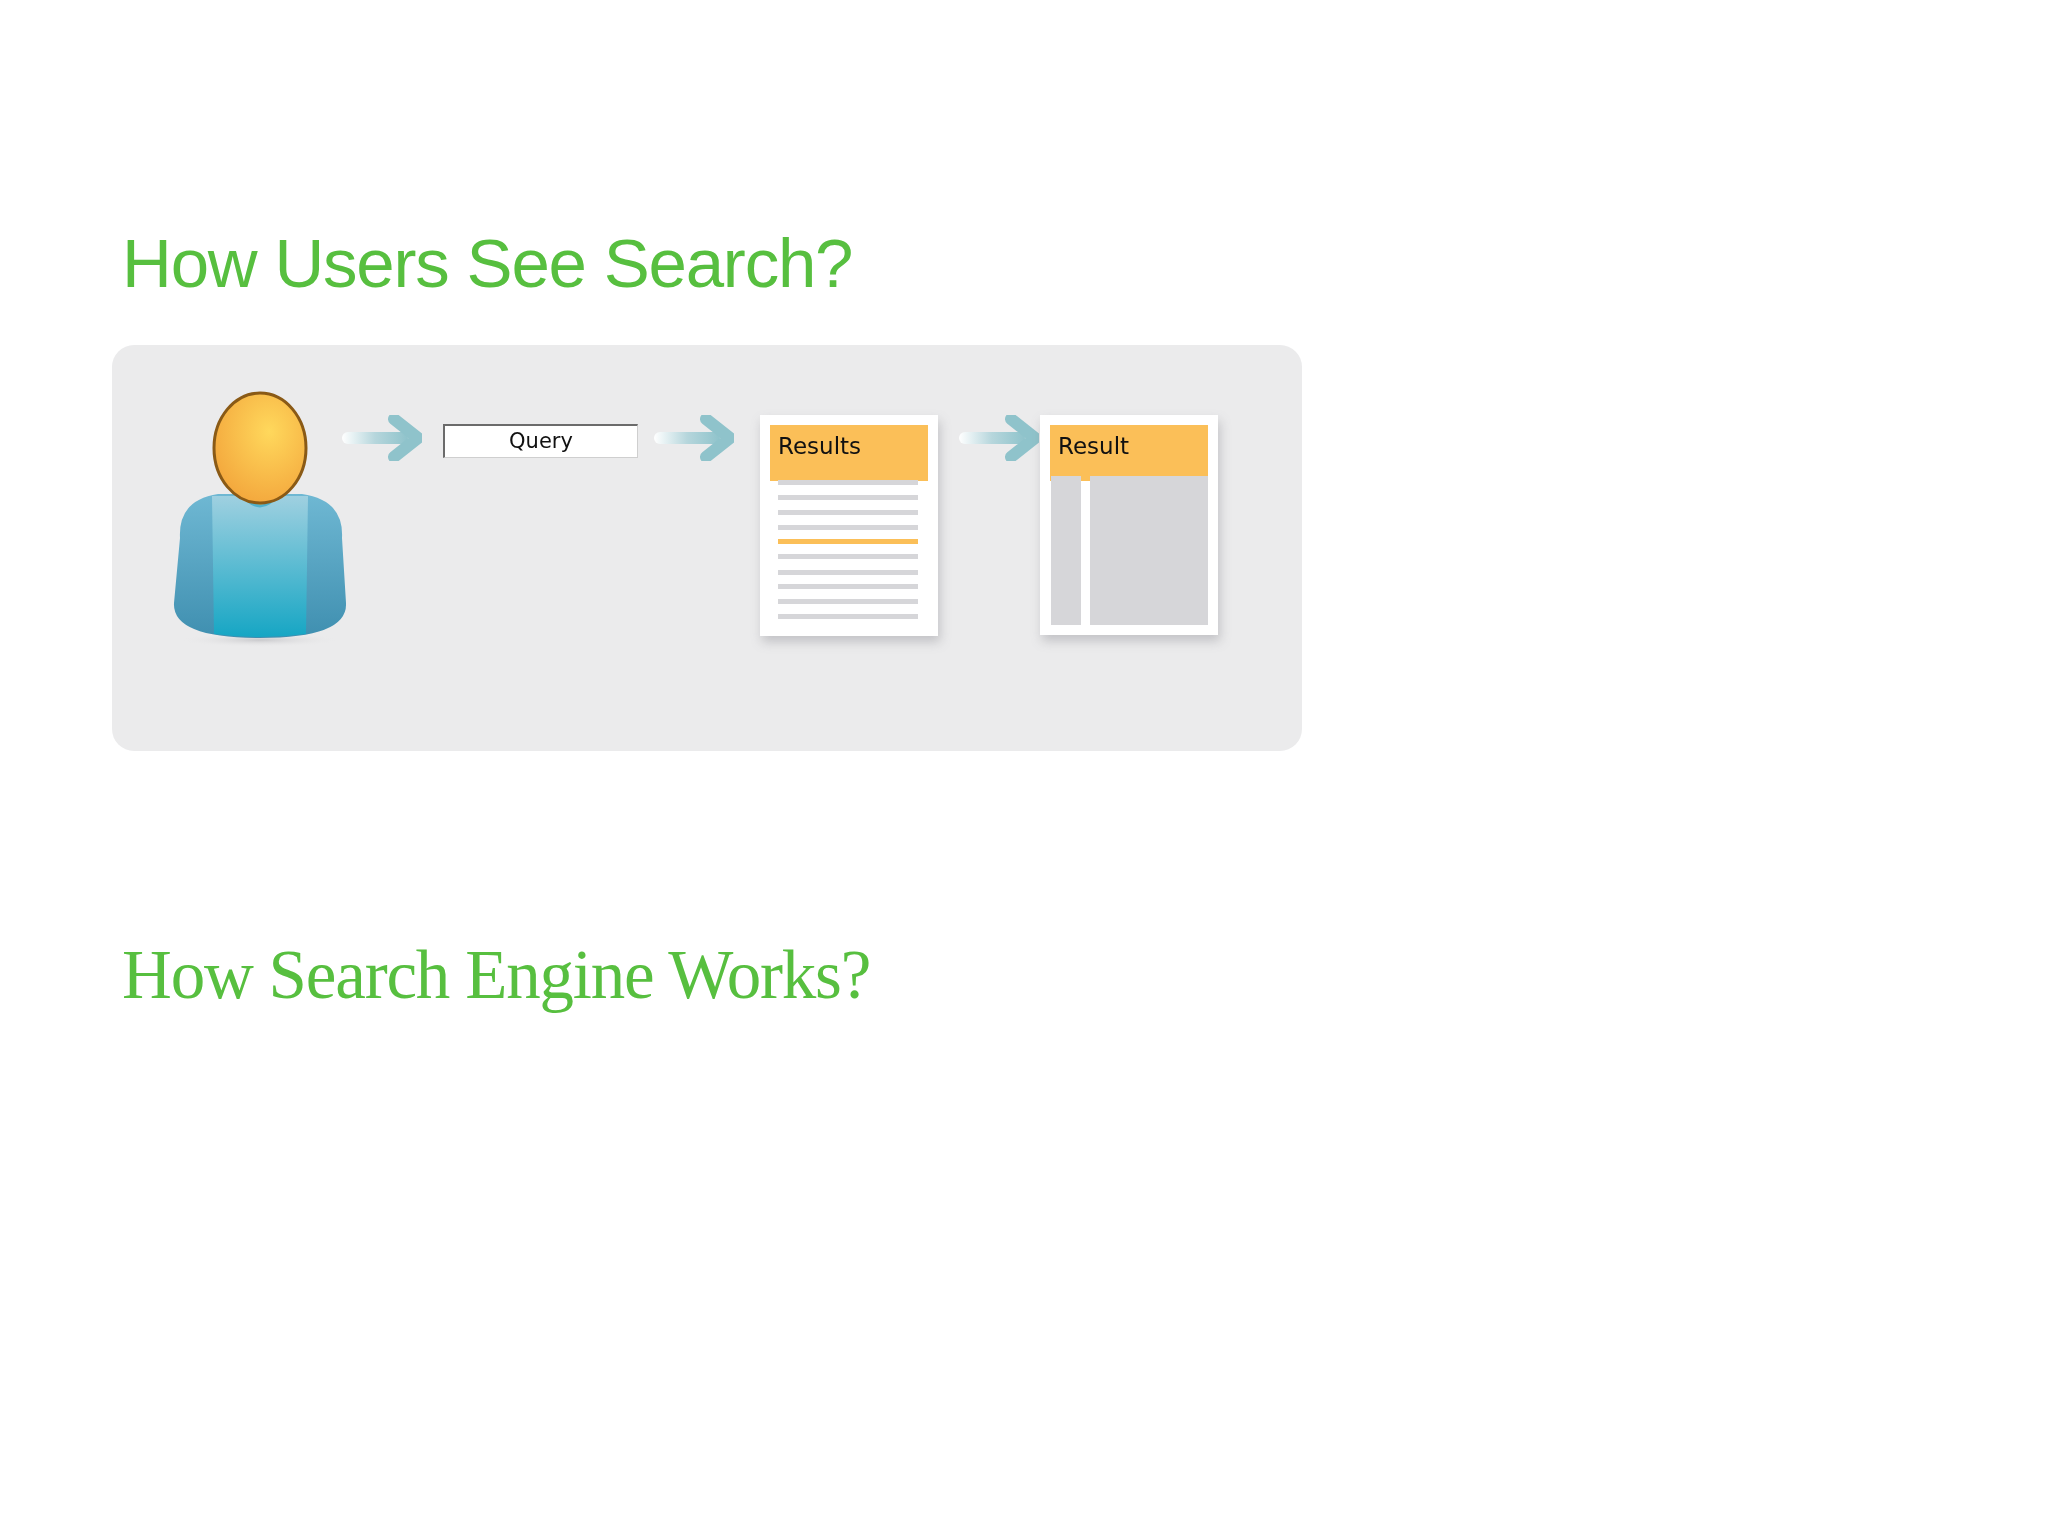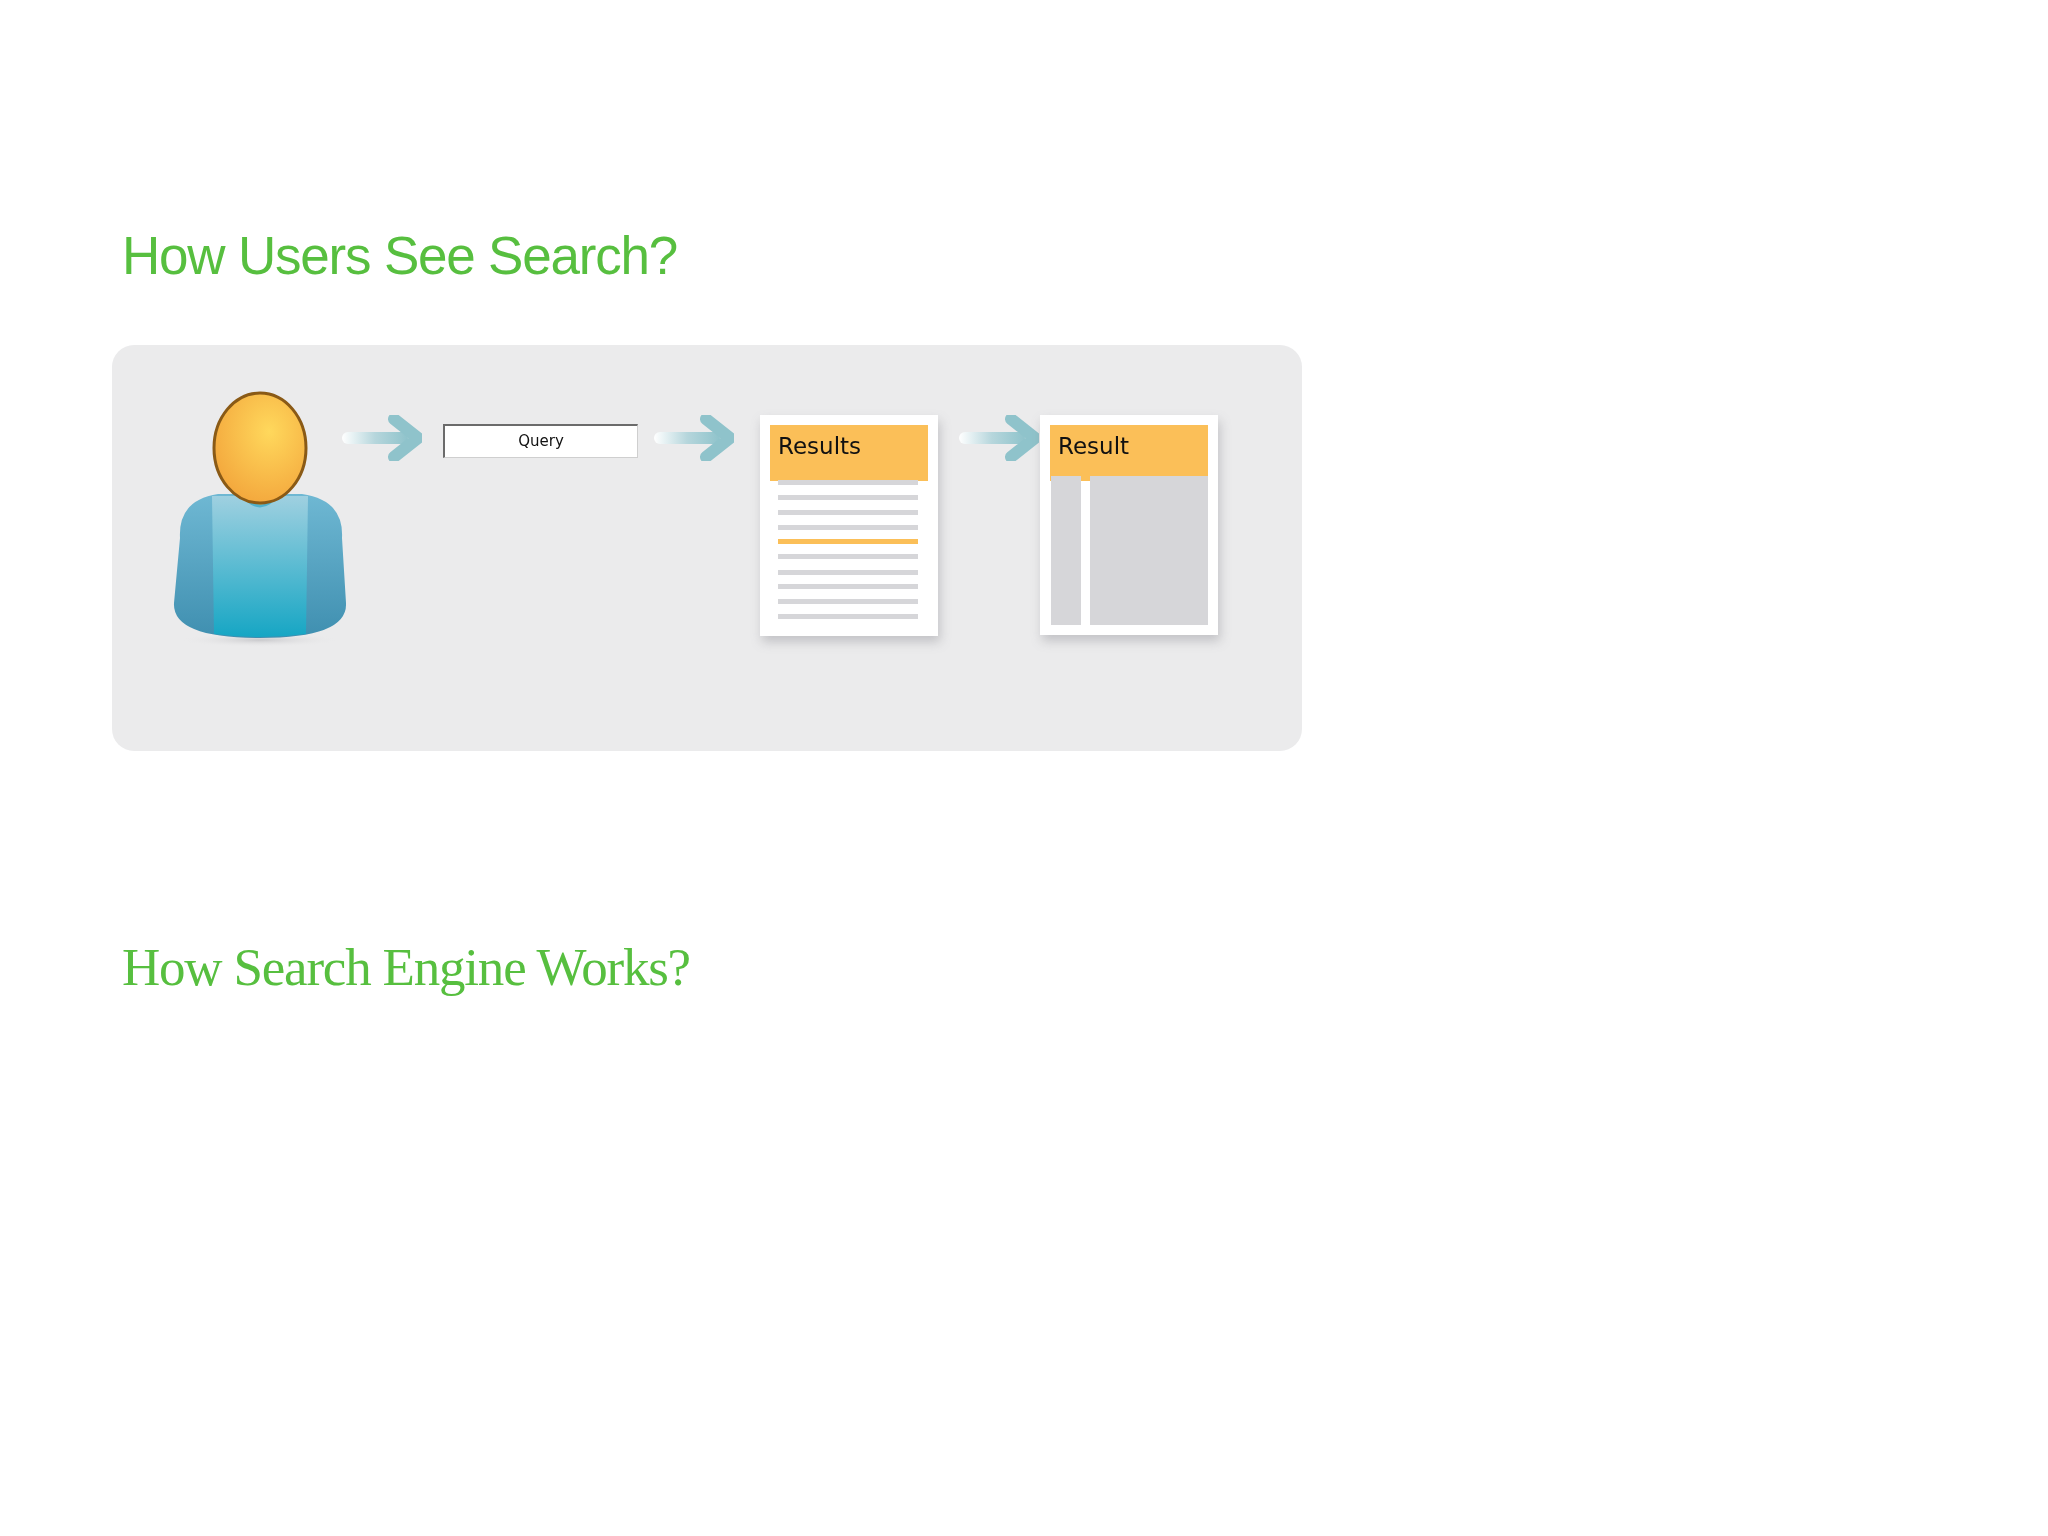--- a/index.html
+++ b/index.html
@@ -4,41 +4,41 @@
 <style>
   html, body { margin: 0; padding: 0; }
   body {
     width: 2048px; height: 1536px; position: relative; overflow: hidden;
     background: #ffffff;
     font-family: "Liberation Sans", "DejaVu Sans", sans-serif;
   }
   .title {
     position: absolute; left: 122px;
     margin: 0; font-weight: normal; color: #57bf3f;
-    font-size: 53px; line-height: 1; letter-spacing: -1.2px; white-space: nowrap;
+    font-size: 69px; line-height: 1; letter-spacing: -1.2px; white-space: nowrap;
   }
   #title-1 { top: 229px; }
   #title-2 { top: 941px; font-family: Liberation Serif, serif; }
 
   .panel {
     position: absolute; left: 112px; top: 345px; width: 1190px; height: 406px;
     background: #ebebec; border-radius: 22px;
   }
   .person { position: absolute; left: 160px; top: 388px; width: 200px; height: 260px; }
   .arrow { position: absolute; width: 80px; height: 46px; }
   #arrow-1 { left: 342px; top: 415px; }
   #arrow-2 { left: 654px; top: 415px; }
   #arrow-3 { left: 959px; top: 415px; }
 
   .query-box {
     position: absolute; left: 443px; top: 424px; width: 195px; height: 34px;
     box-sizing: border-box; background: #fff;
     border-top: 2px solid #6b6b6b; border-left: 2px solid #6b6b6b;
     border-right: 1px solid #cfcfcf; border-bottom: 1px solid #cfcfcf;
-    font-family: "DejaVu Sans", sans-serif; font-size: 15px; color: #111;
+    font-family: "DejaVu Sans", sans-serif; font-size: 21px; color: #111;
     text-align: center; line-height: 30px;
   }
 
   .card {
     position: absolute; top: 415px; width: 178px; height: 221px; background: #fff;
     box-shadow: 2px 6px 10px rgba(120,120,130,0.35);
   }
   #results-card { left: 760px; }
   #result-card { left: 1040px; height: 220px; }
   .card-header {

